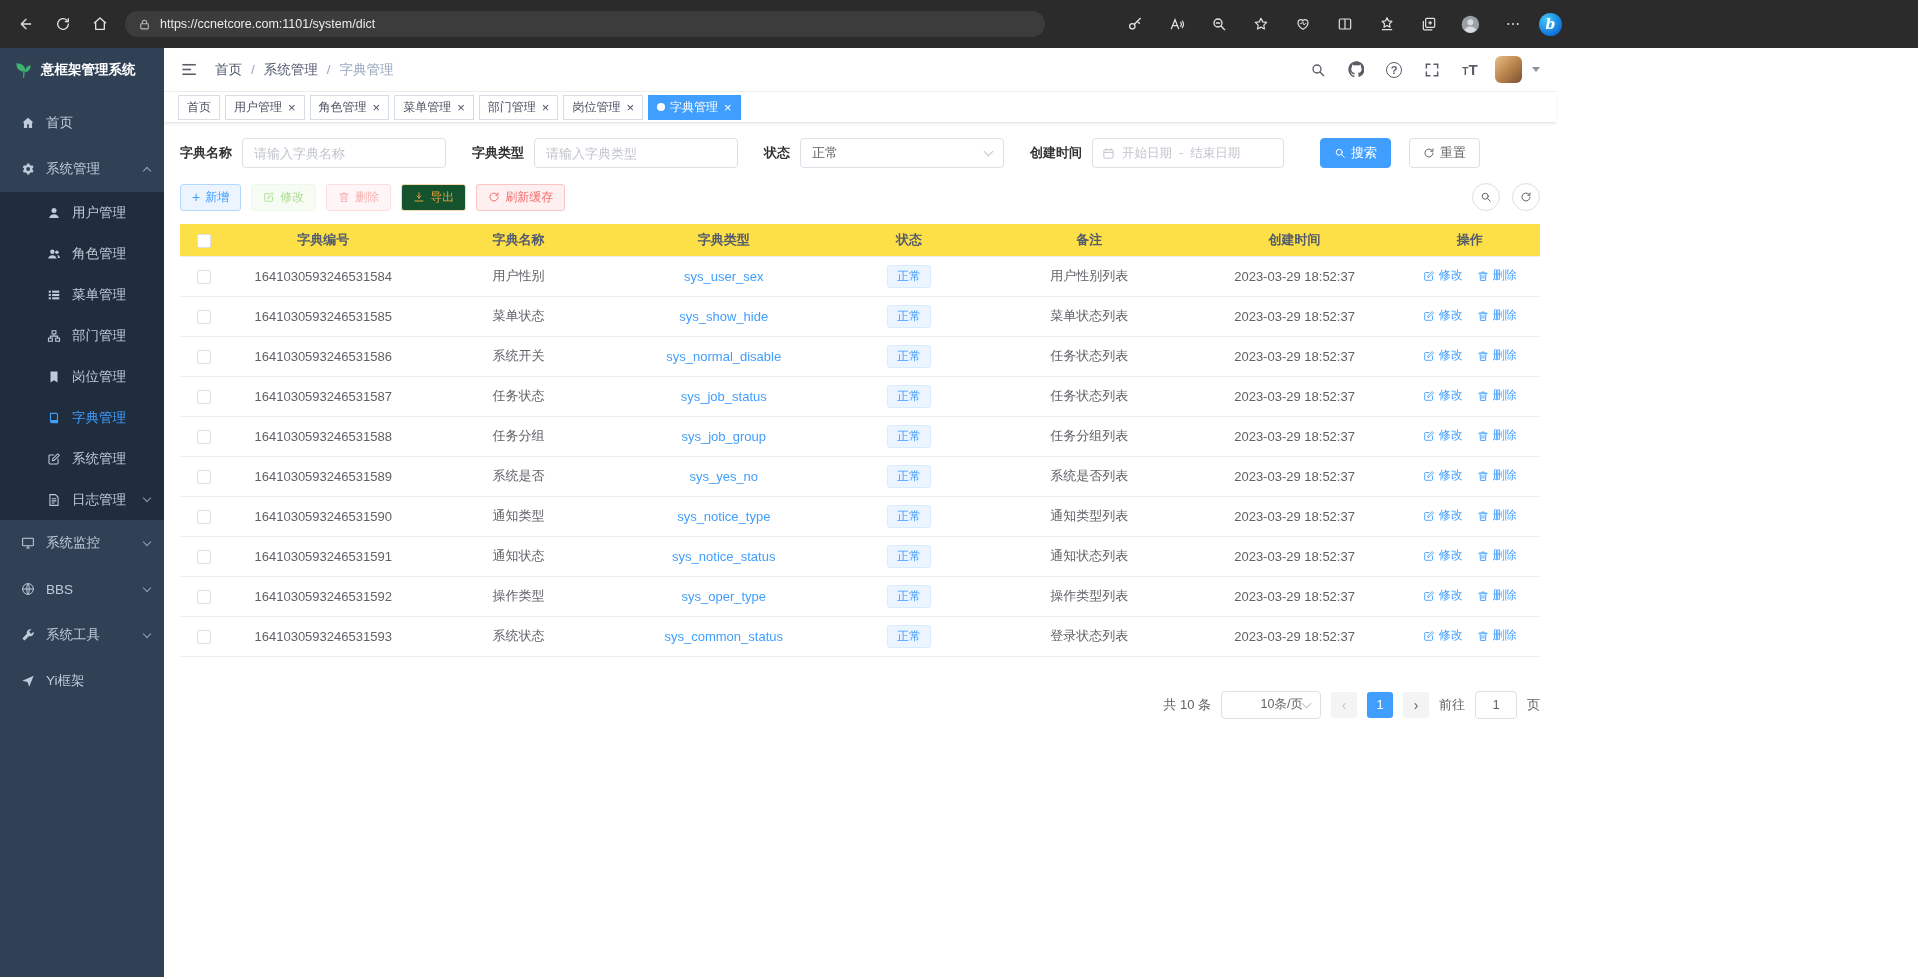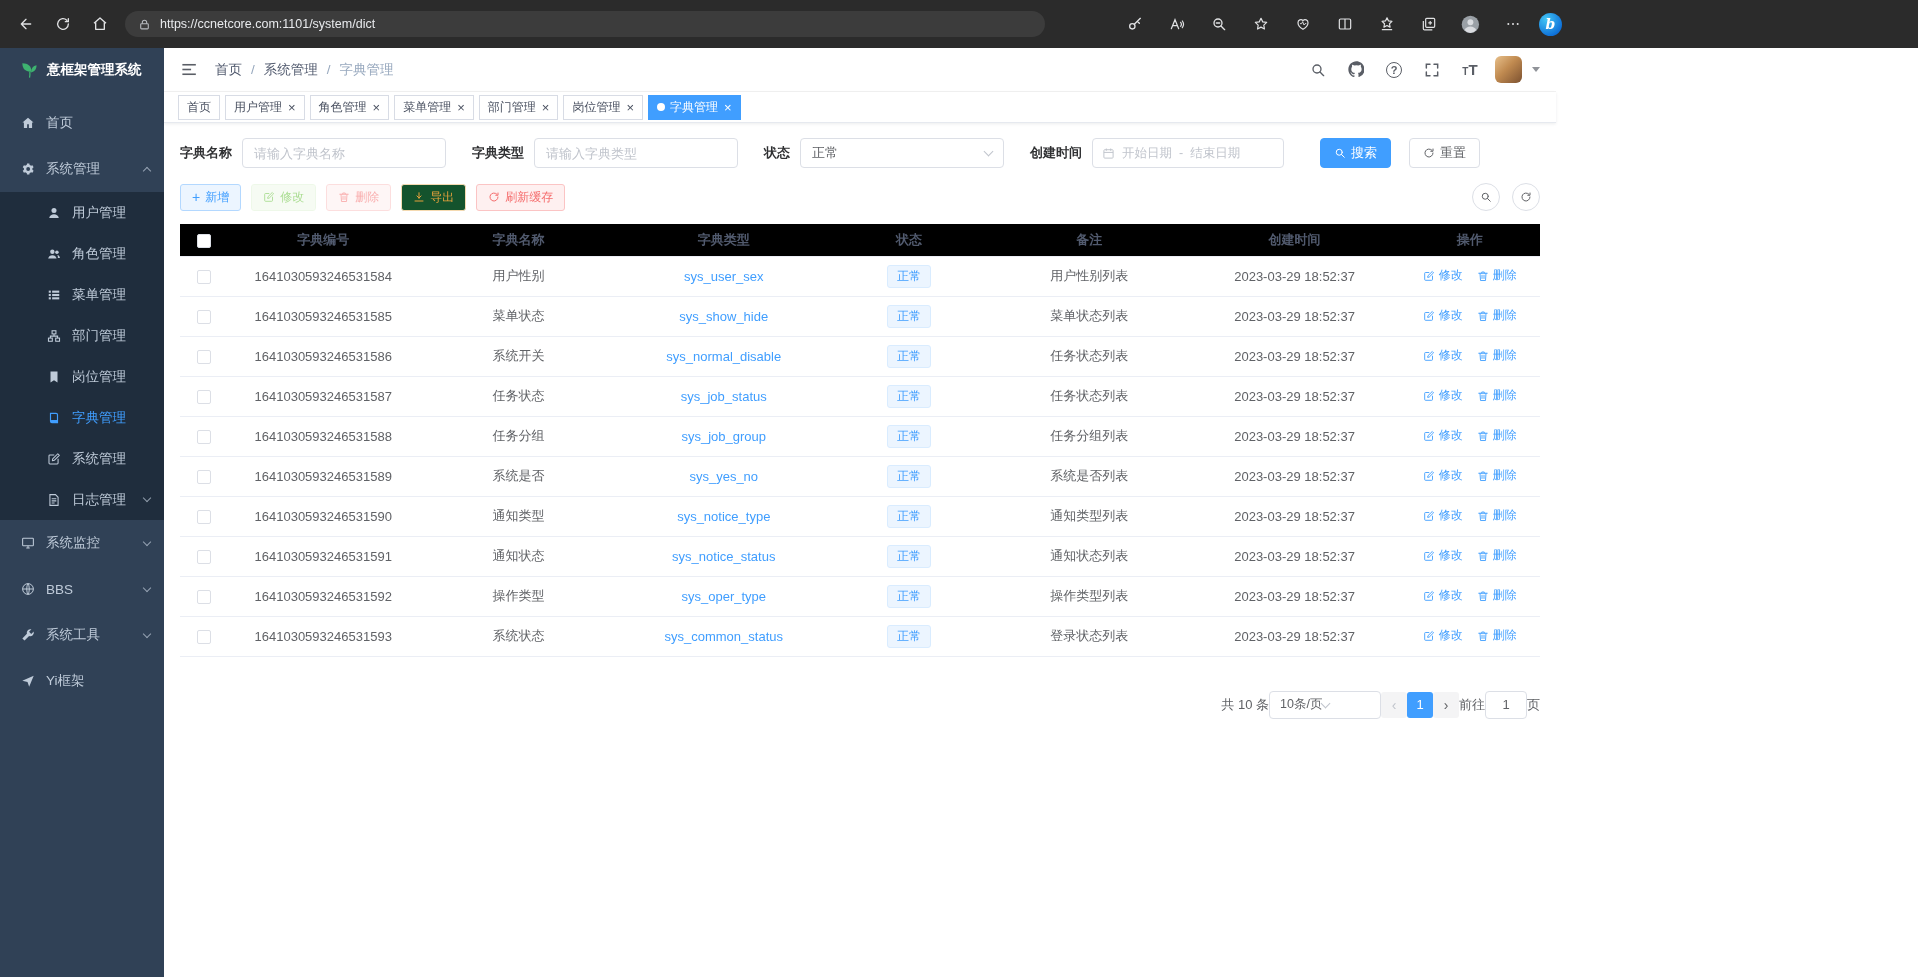--- a/index.html
+++ b/index.html
@@ -17,21 +17,21 @@
     display:flex;align-items:center;gap:9px;padding:0 13px;font-size:12.5px;color:#e8eaed;cursor:text}
   #urlbar .lock{color:#b6b9be;font-size:13px}
   #chrome-right{margin-left:auto;margin-right:356px;display:flex;align-items:center;gap:11px}
   .cbtn.bing{width:23px;height:23px;border-radius:50%;
     background:radial-gradient(circle at 32% 28%,#43c6f5,#0d6fd8 75%);color:#fff;font-weight:700;
     font-style:italic;font-size:14px;font-family:"DejaVu Serif",serif}
 
   
   #app{display:flex;height:941px}
   #sidebar{width:164px;flex-shrink:0;background:#304156;color:#bfcbd9}
-  #logo{height:44px;display:flex;align-items:center;gap:8px;padding-left:20px;color:#fff;
+  #logo{height:44px;display:flex;align-items:center;gap:8px;padding-left:14px;color:#fff;
     font-weight:bold;font-size:13.5px;cursor:pointer}
   #menu{padding-top:8px;font-size:13.5px}
   .menu-top{height:46px;display:flex;align-items:center;gap:10px;padding:0 14px 0 20px;cursor:pointer}
   .menu-child{height:41px;display:flex;align-items:center;gap:10px;padding:0 14px 0 46px;cursor:pointer}
   .submenu{background:#1f2d3d}
   .menu-top .icon,.menu-child .icon{font-size:14px;width:16px;color:inherit}
   .menu-top.active,.menu-child.active{color:#409eff}
   .chev{margin-left:auto;width:6px;height:6px;border-right:1.5px solid currentColor;
     border-bottom:1.5px solid currentColor;transform:rotate(45deg);opacity:.7;margin-top:-3px}
   .chev.up{transform:rotate(-135deg);margin-top:3px}
@@ -102,39 +102,39 @@
   .btn-edit{background:#f0f9eb;border-color:#e1f3d8;color:#67c23a;opacity:.55;cursor:not-allowed}
   .btn-del{background:#fef0f0;border-color:#fbc4c4;color:#f56c6c;opacity:.55;cursor:not-allowed}
   .btn-export{background:#14532d;border-color:#f5dab1;color:#e6a23c}
   .btn-cache{background:#fef0f0;border-color:#fbc4c4;color:#f56c6c}
   #toolbar .tbright{margin-left:auto;display:flex;align-items:center;gap:12px}
   .circle-btn{width:28px;height:28px;border:1px solid #dcdfe6;border-radius:50%;background:#fff;
     display:inline-flex;align-items:center;justify-content:center;color:#606266;font-size:12px;cursor:pointer}
 
   
   #dict-table{width:100%;border-collapse:collapse;table-layout:fixed;margin-top:13px;font-size:13px}
-  #dict-table th{background:#000000;color:#515a6e;font-weight:700;height:32px;
+  #dict-table th{background:#fde047;color:#515a6e;font-weight:700;height:32px;
     border-bottom:1px solid #ebeef5;text-align:center;white-space:nowrap}
   #dict-table td{height:40px;border-bottom:1px solid #ebeef5;color:#606266;text-align:center;
     white-space:nowrap;overflow:hidden}
   .checkbox{display:inline-block;width:14px;height:14px;border:1px solid #dcdfe6;border-radius:2px;
     background:#fff;vertical-align:middle;cursor:pointer}
   .link{color:#409eff;cursor:pointer;text-decoration:none}
   .tag-status{display:inline-block;padding:0 9px;line-height:21px;height:23px;background:#ecf5ff;
     border:1px solid #d9ecff;color:#409eff;border-radius:3px;font-size:12px}
   .op{color:#409eff;font-size:12px;display:inline-flex;align-items:center;gap:4px;cursor:pointer;
     text-decoration:none}
   .op .icon{font-size:12px}
   .op + .op{margin-left:14px}
 
   
-  #pagination{display:flex;justify-content:flex-end;align-items:center;margin-top:34px;
+  #pagination{display:flex;justify-content:flex-end;align-items:center;gap:10px;margin-top:34px;
     font-size:13px;color:#606266}
-  .psize{width:112px;height:28px;border:1px solid #dcdfe6;border-radius:4px;display:flex;
-    align-items:center;justify-content:flex-start;padding:0 10px;font-size:12.5px;cursor:pointer;background:#fff}
+  .psize{width:100px;height:28px;border:1px solid #dcdfe6;border-radius:4px;display:flex;
+    align-items:center;justify-content:flex-end;padding:0 10px;font-size:12.5px;cursor:pointer;background:#fff}
   .pbtn{min-width:26px;height:26px;background:#f4f4f5;border-radius:3px;display:inline-flex;
     align-items:center;justify-content:center;color:#606266;font-size:14px;cursor:pointer;padding:0 4px}
   .pbtn.prev{color:#c0c4cc}
   .pbtn.pcur{background:#409eff;color:#fff;font-size:13px}
   .goto-input{width:42px;height:28px;border:1px solid #dcdfe6;border-radius:4px;text-align:center;
     font-size:13px;color:#606266;outline:none;font-family:inherit;background:#fff}
 </style>
 </head>
 <body>
 

